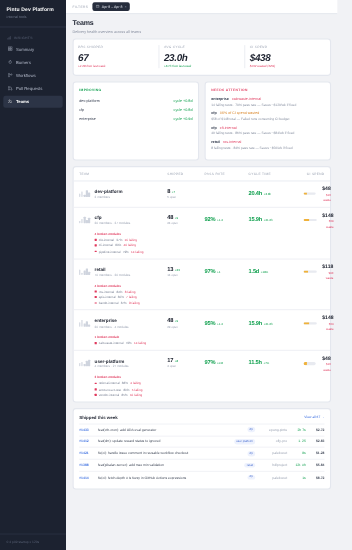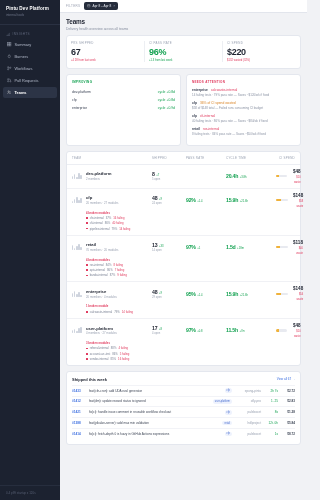--- a/index.html
+++ b/index.html
@@ -62,21 +62,21 @@
   .page-head { padding: 5px 0 4px 0; }
   .page-title { font-size: 6.4px; font-weight: bold; letter-spacing: -.15px; }
   .page-sub { font-size: 3.4px; color: #868e9f; margin-top: 1.5px; }
 
   .card {
     background: #fff; border: 1px solid #e4e7ee; border-radius: 3px;
   }
 
   
   .kpis { display: flex; padding: 5px 0 6px 0; }
-  .kpi { flex: 1; padding: 0 4px; border-right: 1px solid #edeff3; }
+  .kpi { flex: 1; padding: 0 4px; border-right: 1px solid #edeff3; font-style: italic; }
   .kpi:last-child { border-right: none; }
   .kpi-label { font-size: 2.9px; color: #9aa2b2; letter-spacing: .3px; }
   .kpi-value { font-size: 9px; font-weight: bold; margin-top: 2px; letter-spacing: -.3px; }
   .kpi-value.green { color: #12a150; }
   .kpi-delta { font-size: 2.7px; margin-top: 2px; }
   .up { color: #12a150; }
   .down { color: #e0395d; }
   .muted { color: #9aa2b2; }
 
   
@@ -253,27 +253,27 @@
       <div class="page-sub">Delivery health overview across all teams</div>
     </div>
 
     <div class="card kpis">
       <div class="kpi">
         <div class="kpi-label">PRS SHIPPED</div>
         <div class="kpi-value">67</div>
         <div class="kpi-delta down">+4 28 from last week</div>
       </div>
       <div class="kpi">
-        <div class="kpi-label">CI PASS RATE</div>
-        <div class="kpi-value green">96%</div>
-        <div class="kpi-delta up">+1.3 from last week</div>
+        <div class="kpi-label">AVG CYCLE</div>
+        <div class="kpi-value">23.0h</div>
+        <div class="kpi-delta up">+6.7h from last week</div>
       </div>
       <div class="kpi">
         <div class="kpi-label">CI SPEND</div>
-        <div class="kpi-value">$220</div>
+        <div class="kpi-value">$438</div>
         <div class="kpi-delta down">$132 wasted (32%)</div>
       </div>
     </div>
 
     <div class="panels">
       <div class="card panel">
         <div class="panel-title green">IMPROVING</div>
         <div class="imp-row">
           <span class="imp-team">dev-platform</span>
           <span class="imp-val">cycle +0.8d</span>

